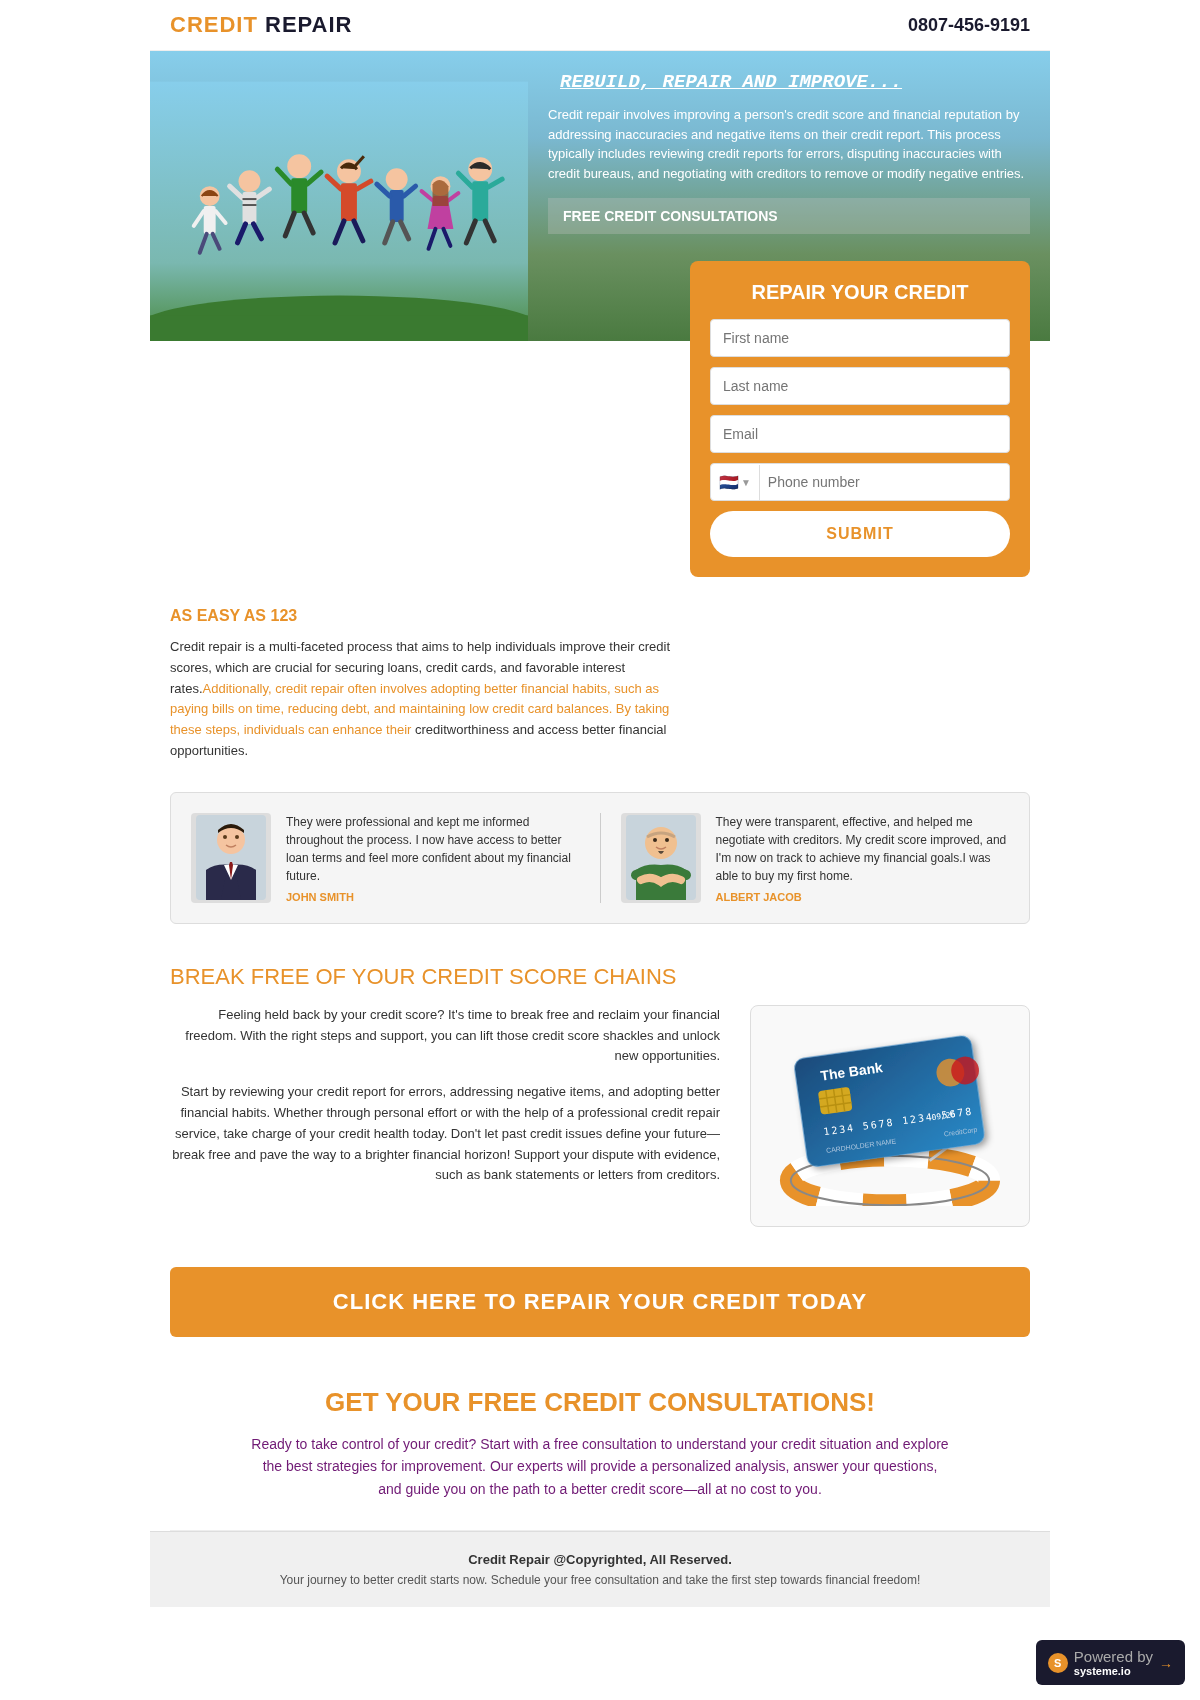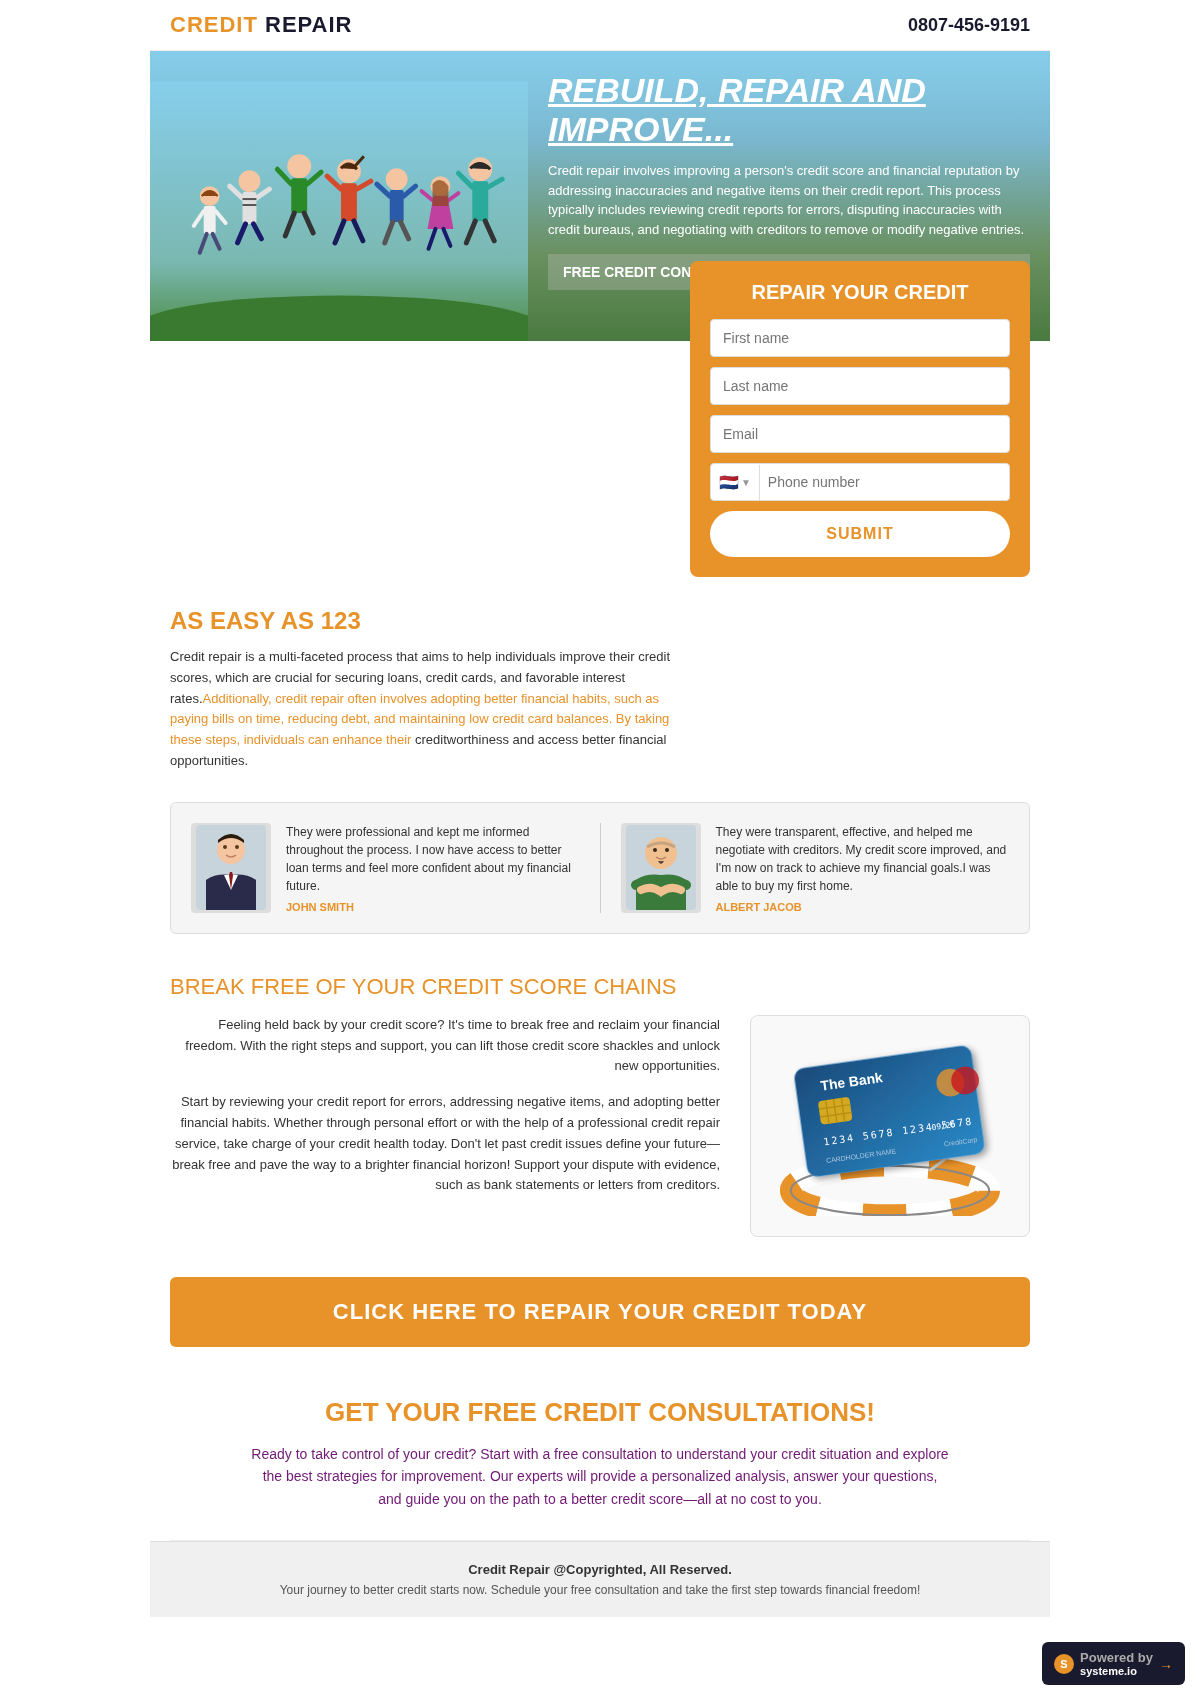--- a/index.html
+++ b/index.html
@@ -20,28 +20,29 @@
       letter-spacing: 1px;
     }
     .logo-credit { color: #e8922a; }
     .logo-repair { color: #1a1a2e; }
     .header-phone {
       font-size: 18px;
       font-weight: bold;
       color: #1a1a2e;
     }
     .hero-title {
-      font-size: 34px;
+      font-size: 19px;
       font-weight: 900;
       color: #fff;
       text-decoration: underline;
       font-style: italic;
       margin-bottom: 12px;
       text-transform: uppercase;
-      font-family: Liberation Sans, sans-serif;
+      font-family: Liberation Mono, monospace;
+      margin-left: 12px;
     }
     .hero-desc {
       font-size: 13px;
       color: #fff;
       line-height: 1.5;
       margin-bottom: 15px;
     }
     .free-consult {
       background: rgba(200,200,200,0.3);
       padding: 10px 15px;
@@ -120,21 +121,21 @@
     
     .main-content {
       padding: 30px 20px;
       display: flex;
       gap: 20px;
     }
     .left-content {
       flex: 1;
     }
     .as-easy-title {
-      font-size: 24px;
+      font-size: 16px;
       font-weight: 900;
       color: #1a1a2e;
       margin-bottom: 12px;
     }
     .as-easy-title span {
       color: #e8922a;
     }
     .main-text {
       font-size: 13px;
       line-height: 1.6;
@@ -612,17 +613,17 @@
 <div class="section-divider"></div>
 
 <div class="footer">
   <p class="footer-copyright">Credit Repair @Copyrighted, All Reserved.</p>
   <p class="footer-text">Your journey to better credit starts now. Schedule your free consultation and take the first step towards financial freedom!</p>
 </div>
 
 <div class="systeme-badge">
   <div class="systeme-logo">S</div>
   <div>
-    <div style="font-size:13px; color:#aaa;font-weight:bold;">Powered by</div>
+    <div style="font-size:15px; color:#aaa;">Powered by</div>
     <div style="font-size:11px; font-weight:bold;">systeme.io</div>
   </div>
   <span style="font-size:14px; color:#e8922a;">→</span>
 </div>
 
 </body></html>

